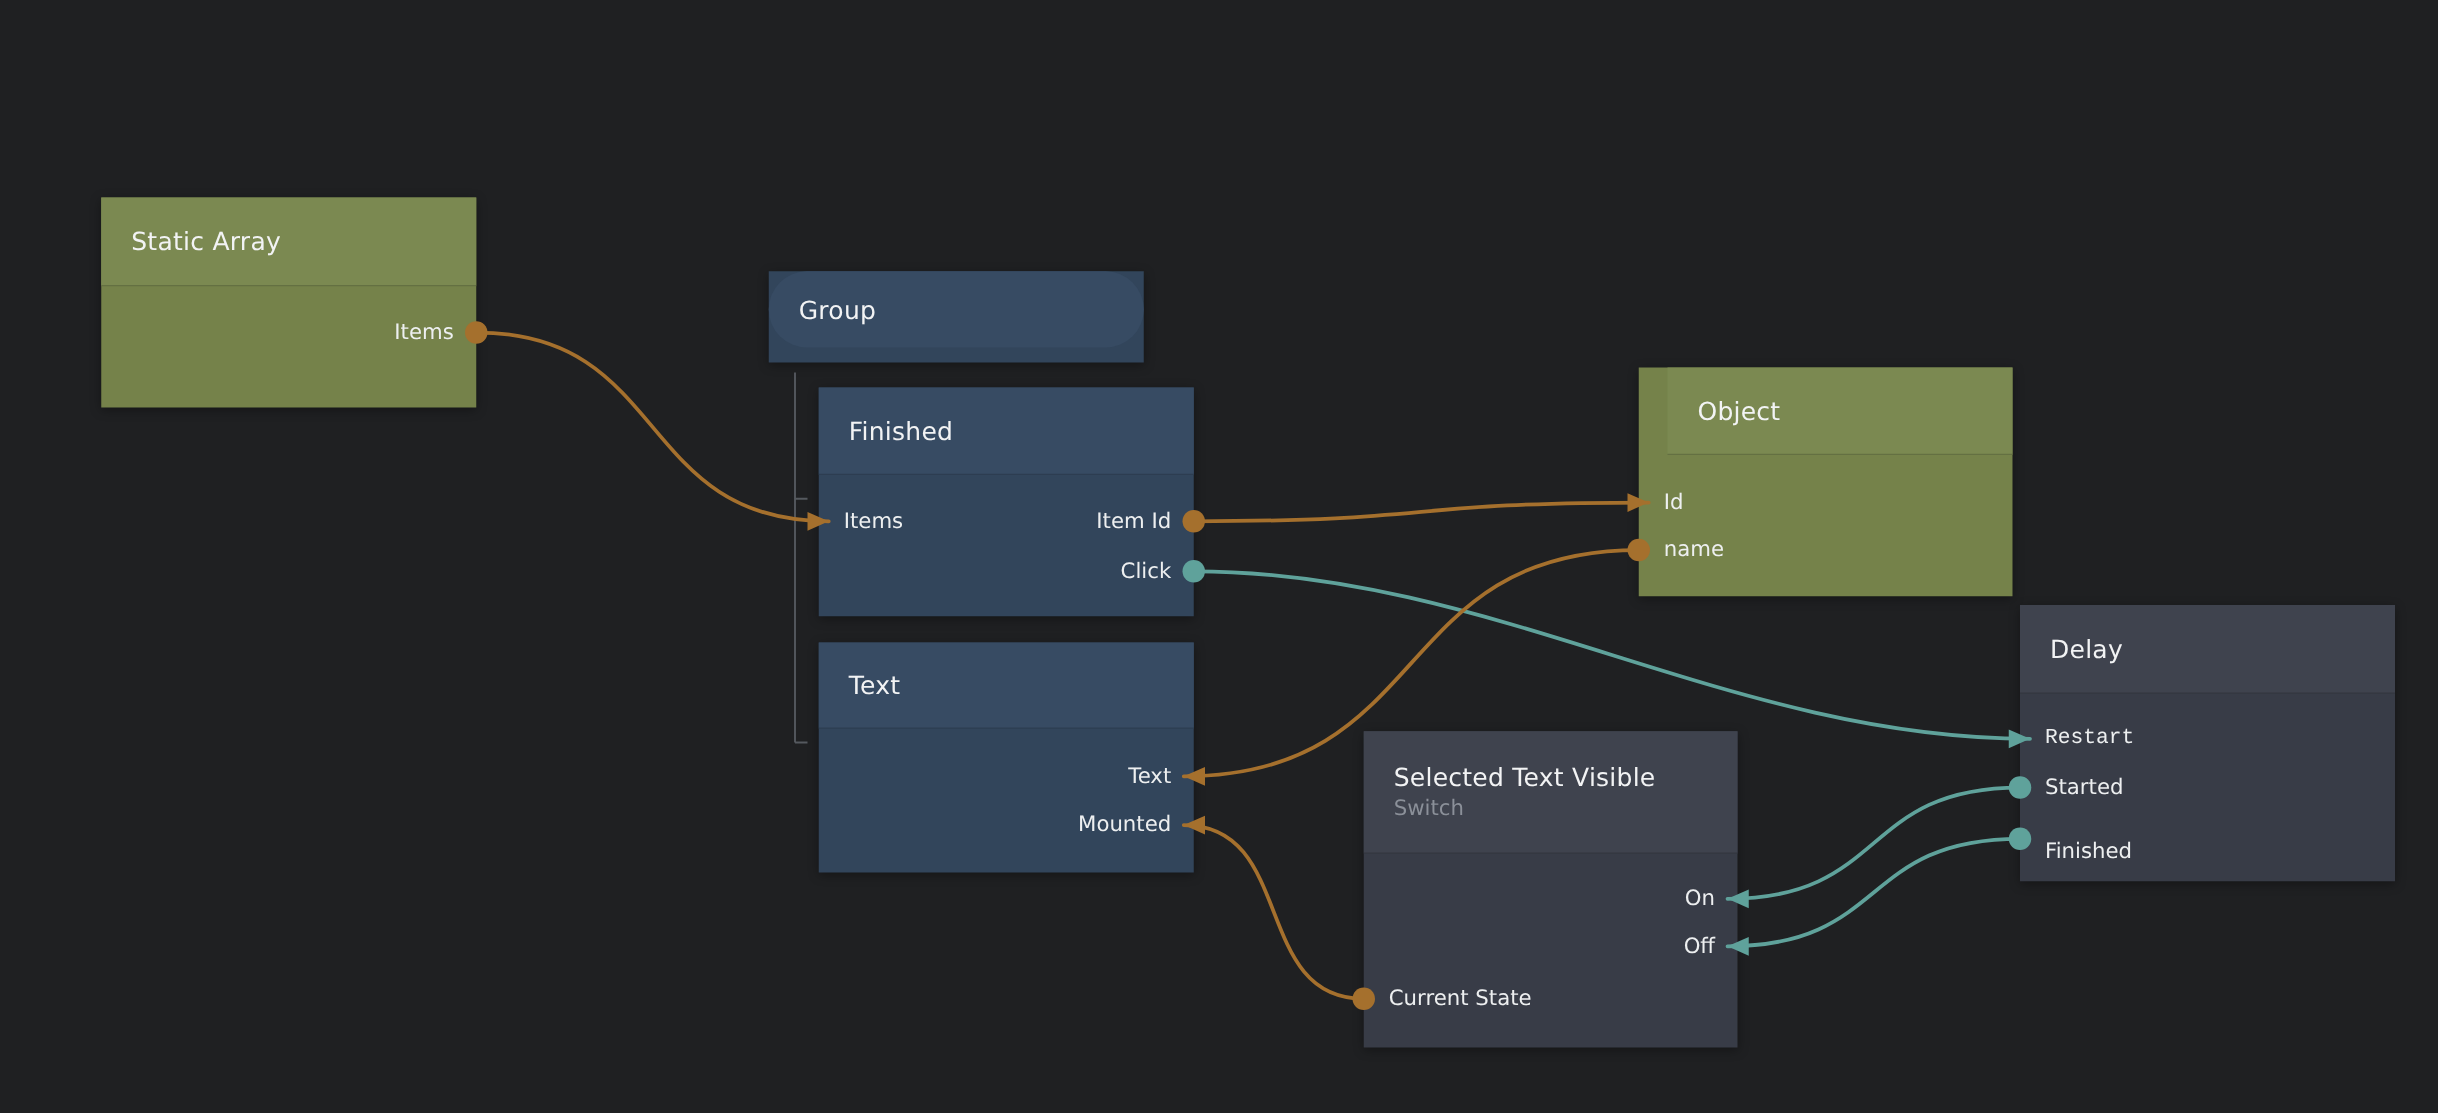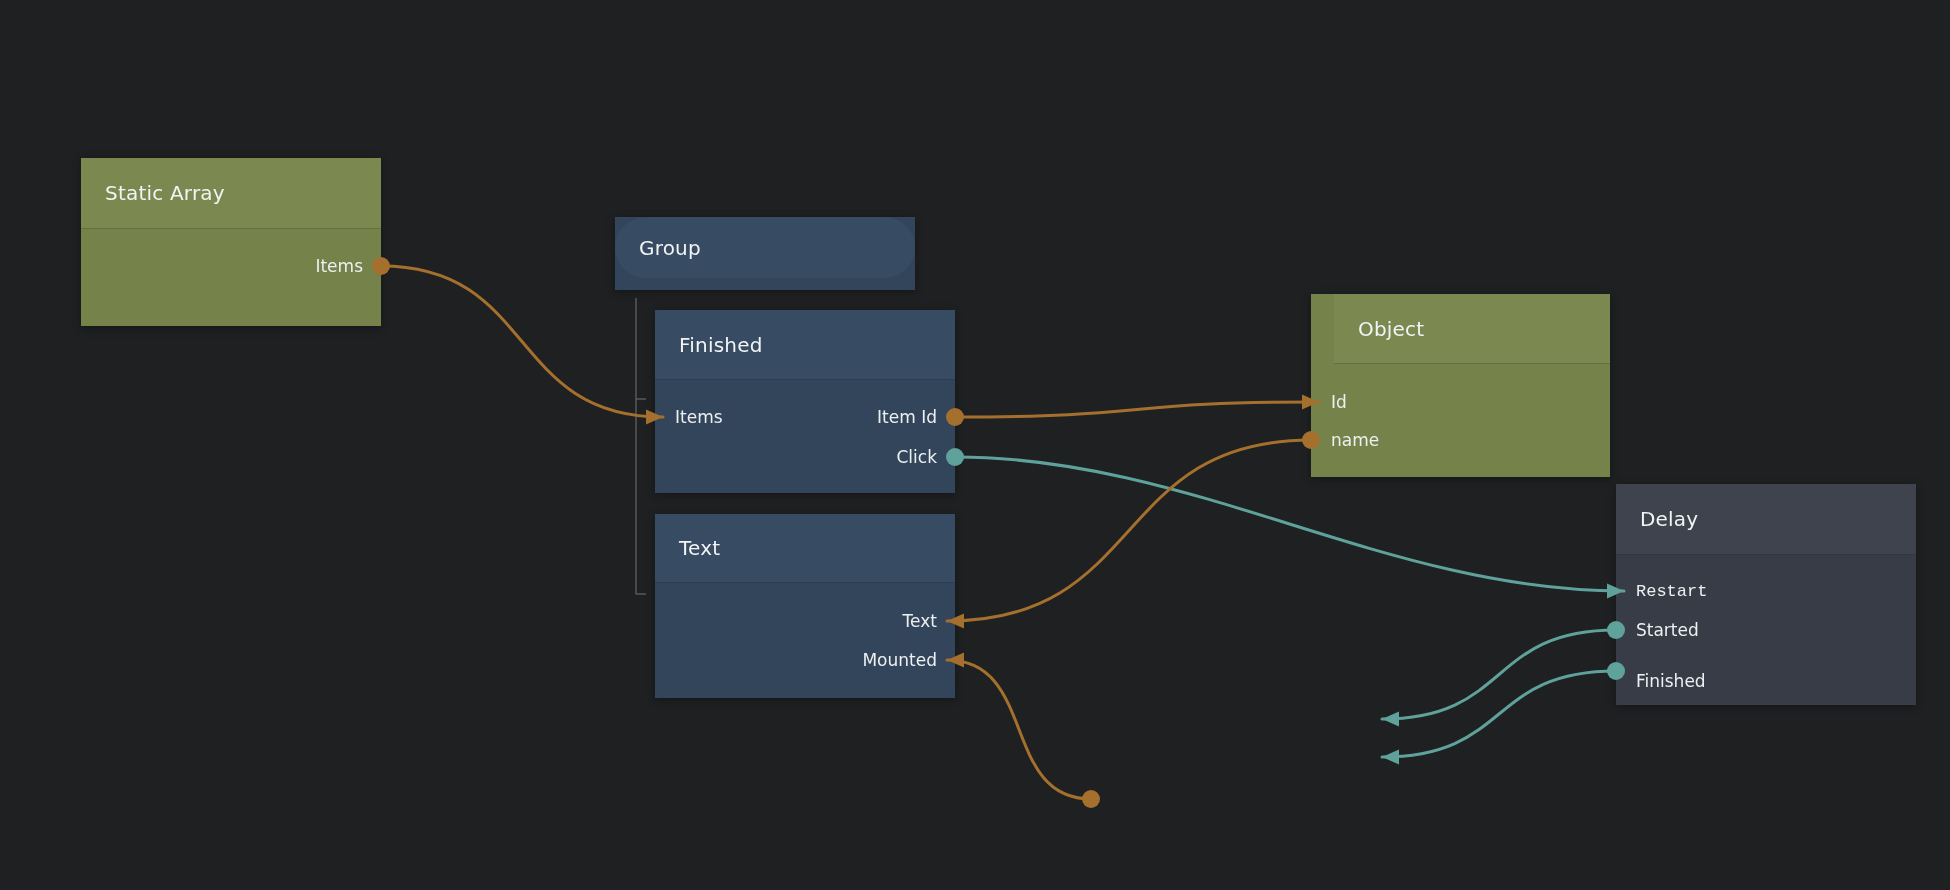--- a/index.html
+++ b/index.html
@@ -53,20 +53,29 @@
       <span class="port left" style="top: 146px;">name</span>
     </div>
     <div class="node has-body" style="left: 1616px; top: 484px; width: 300px; height: 221px; background: rgb(56, 60, 71);">
       <div class="node-header" style="height: 71px; background: rgb(63, 67, 78); justify-content: center;">
         <span class="node-title">Delay</span>
       </div>
       <span class="port left" style="top: 107px; font-family: Liberation Mono, monospace;">Restart</span>
       <span class="port left" style="top: 146px;">Started</span>
       <span class="port left" style="top: 197px;">Finished</span>
     </div>
+    <div class="node has-body" style="left: 1091px; top: 585px; width: 299px; height: 253px; background: rgb(56, 60, 71);">
+      <div class="node-header" style="height: 98px; background: rgb(63, 67, 78);">
+        <span class="node-title">Selected Text Visible</span>
+        <span class="node-subtitle">Switch</span>
+      </div>
+      <span class="port right" style="top: 134px;">On</span>
+      <span class="port right" style="top: 172px;">Off</span>
+      <span class="port left" style="top: 214px;">Current State</span>
+    </div>
     <svg class="wire-layer" width="1950" height="890">
       <path d="M636,298 L636,594 M636,399 l10,0 M636,594 l10,0" stroke="#55595F" stroke-width="1.5" fill="none"></path>
       <path d="M381,266 C536.1,266 507.9,417 663,417" stroke="#A5702D" stroke-width="3" fill="none" stroke-linecap="round"></path>
       <circle cx="381" cy="266" r="9" fill="#A5702D"></circle>
       <polygon points="663,417 646,409.5 646,424.5" fill="#A5702D"></polygon>
       <path d="M955,417 C1155.2,417 1118.8,402 1319,402" stroke="#A5702D" stroke-width="3" fill="none" stroke-linecap="round"></path>
       <circle cx="955" cy="417" r="9" fill="#A5702D"></circle>
       <polygon points="1319,402 1302,394.5 1302,409.5" fill="#A5702D"></polygon>
       <path d="M955,457 C1195,457 1384,591 1624,591" stroke="#5FA29B" stroke-width="3" fill="none" stroke-linecap="round"></path>
       <circle cx="955" cy="457" r="9" fill="#5FA29B"></circle>

